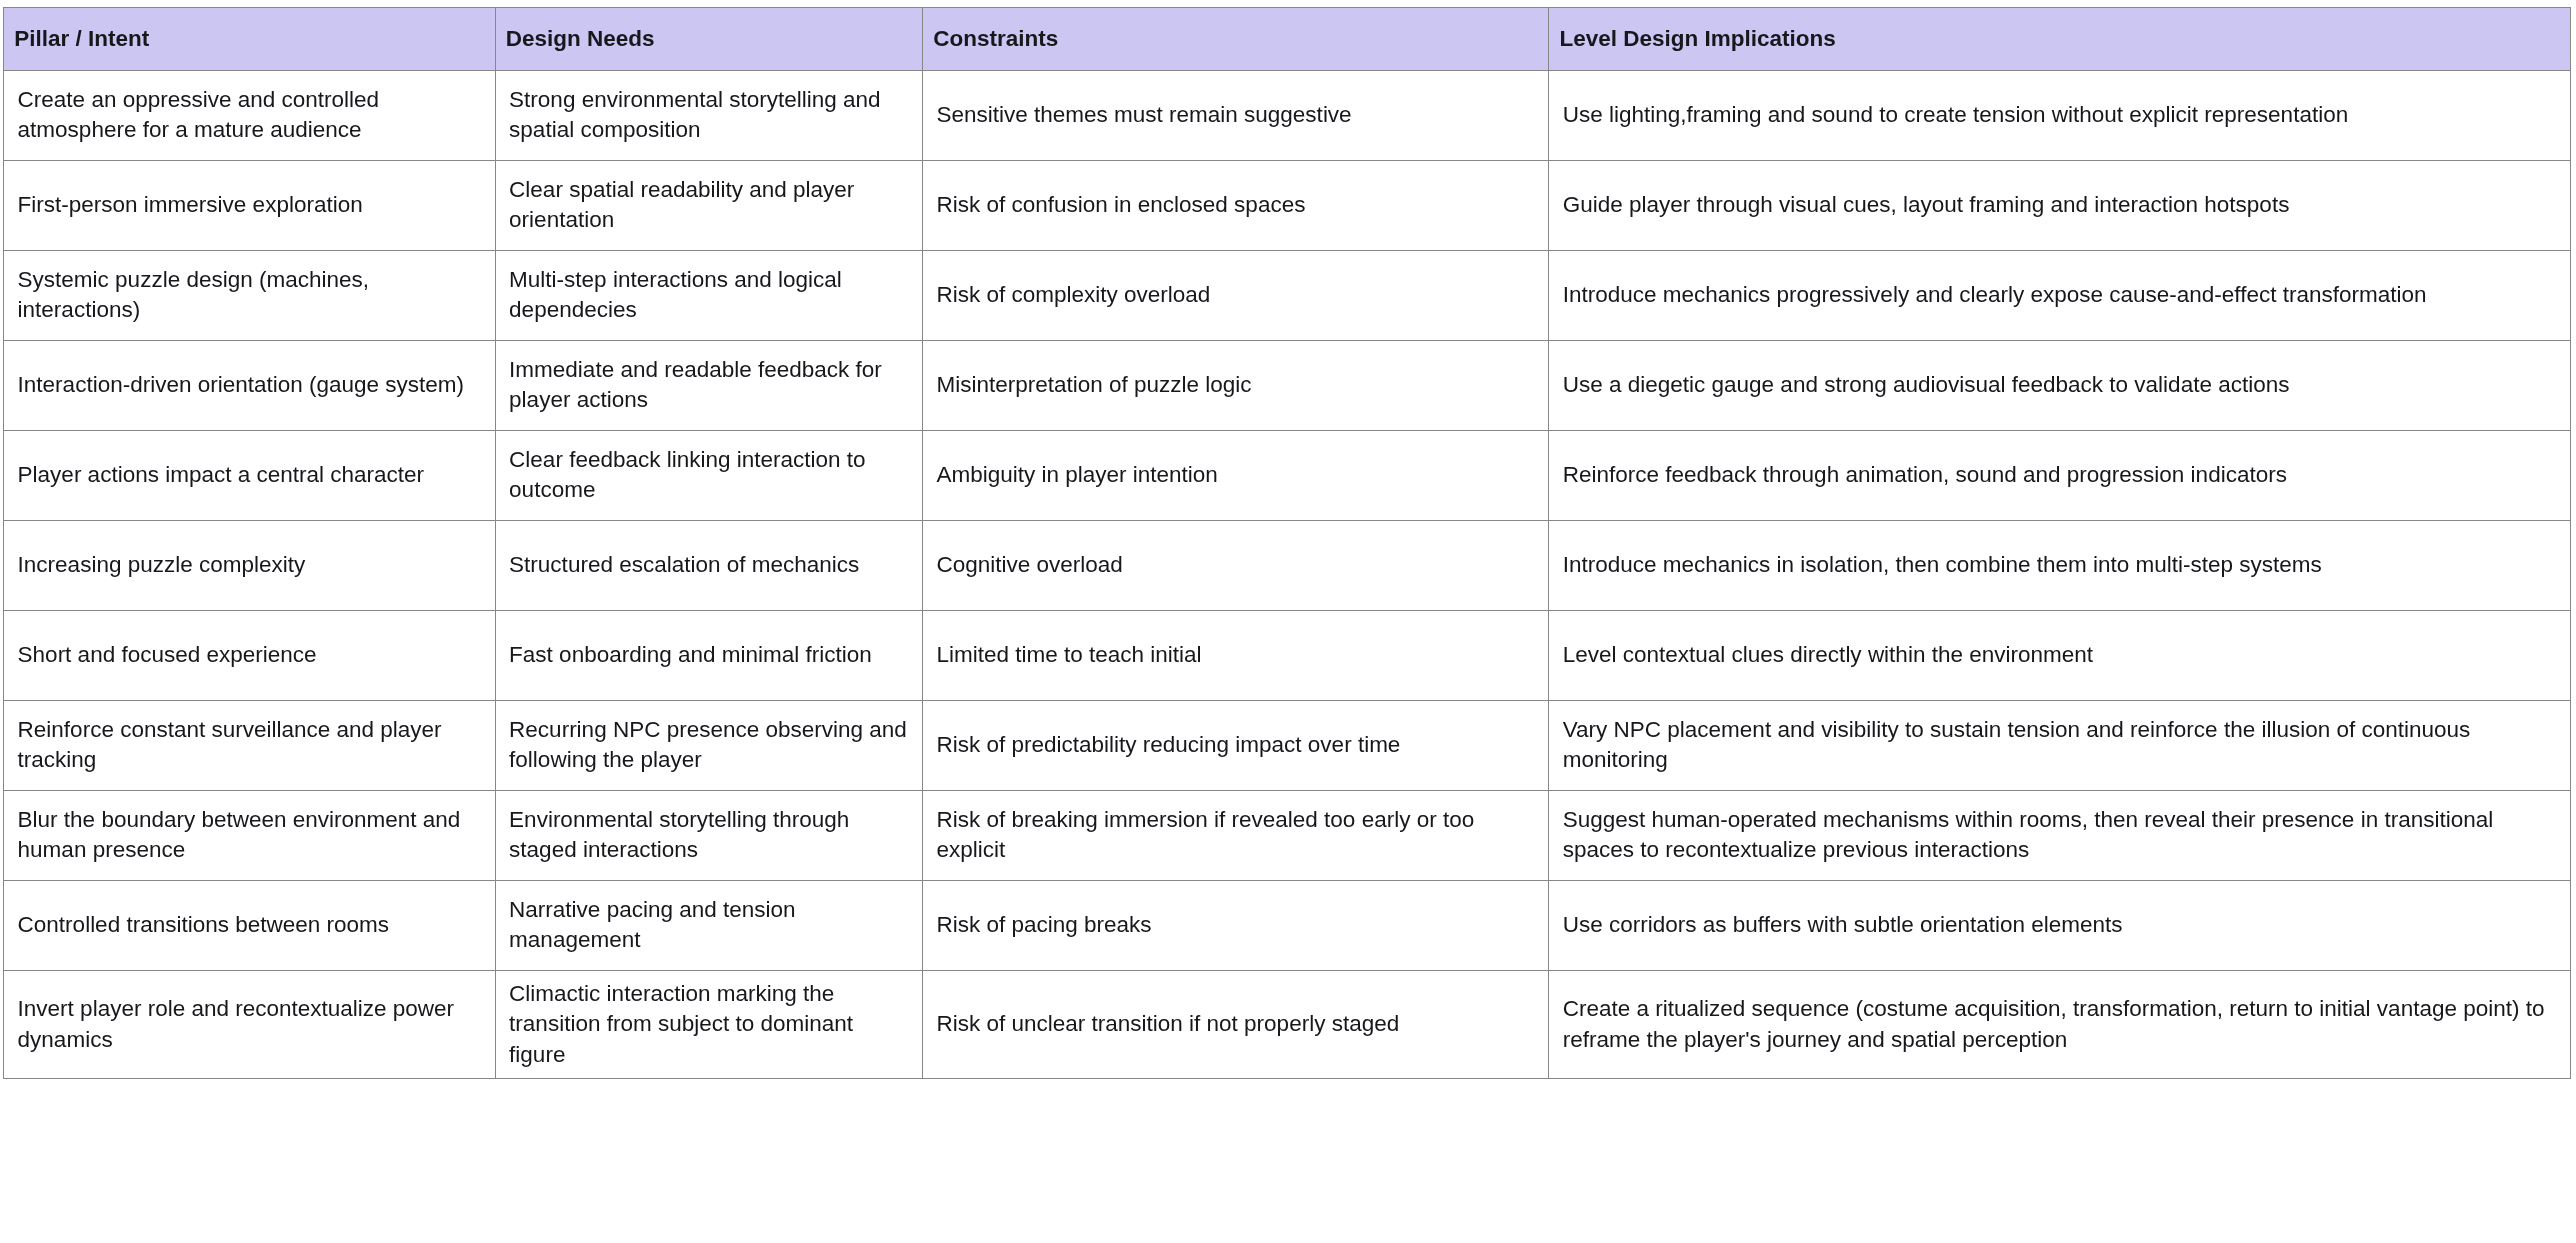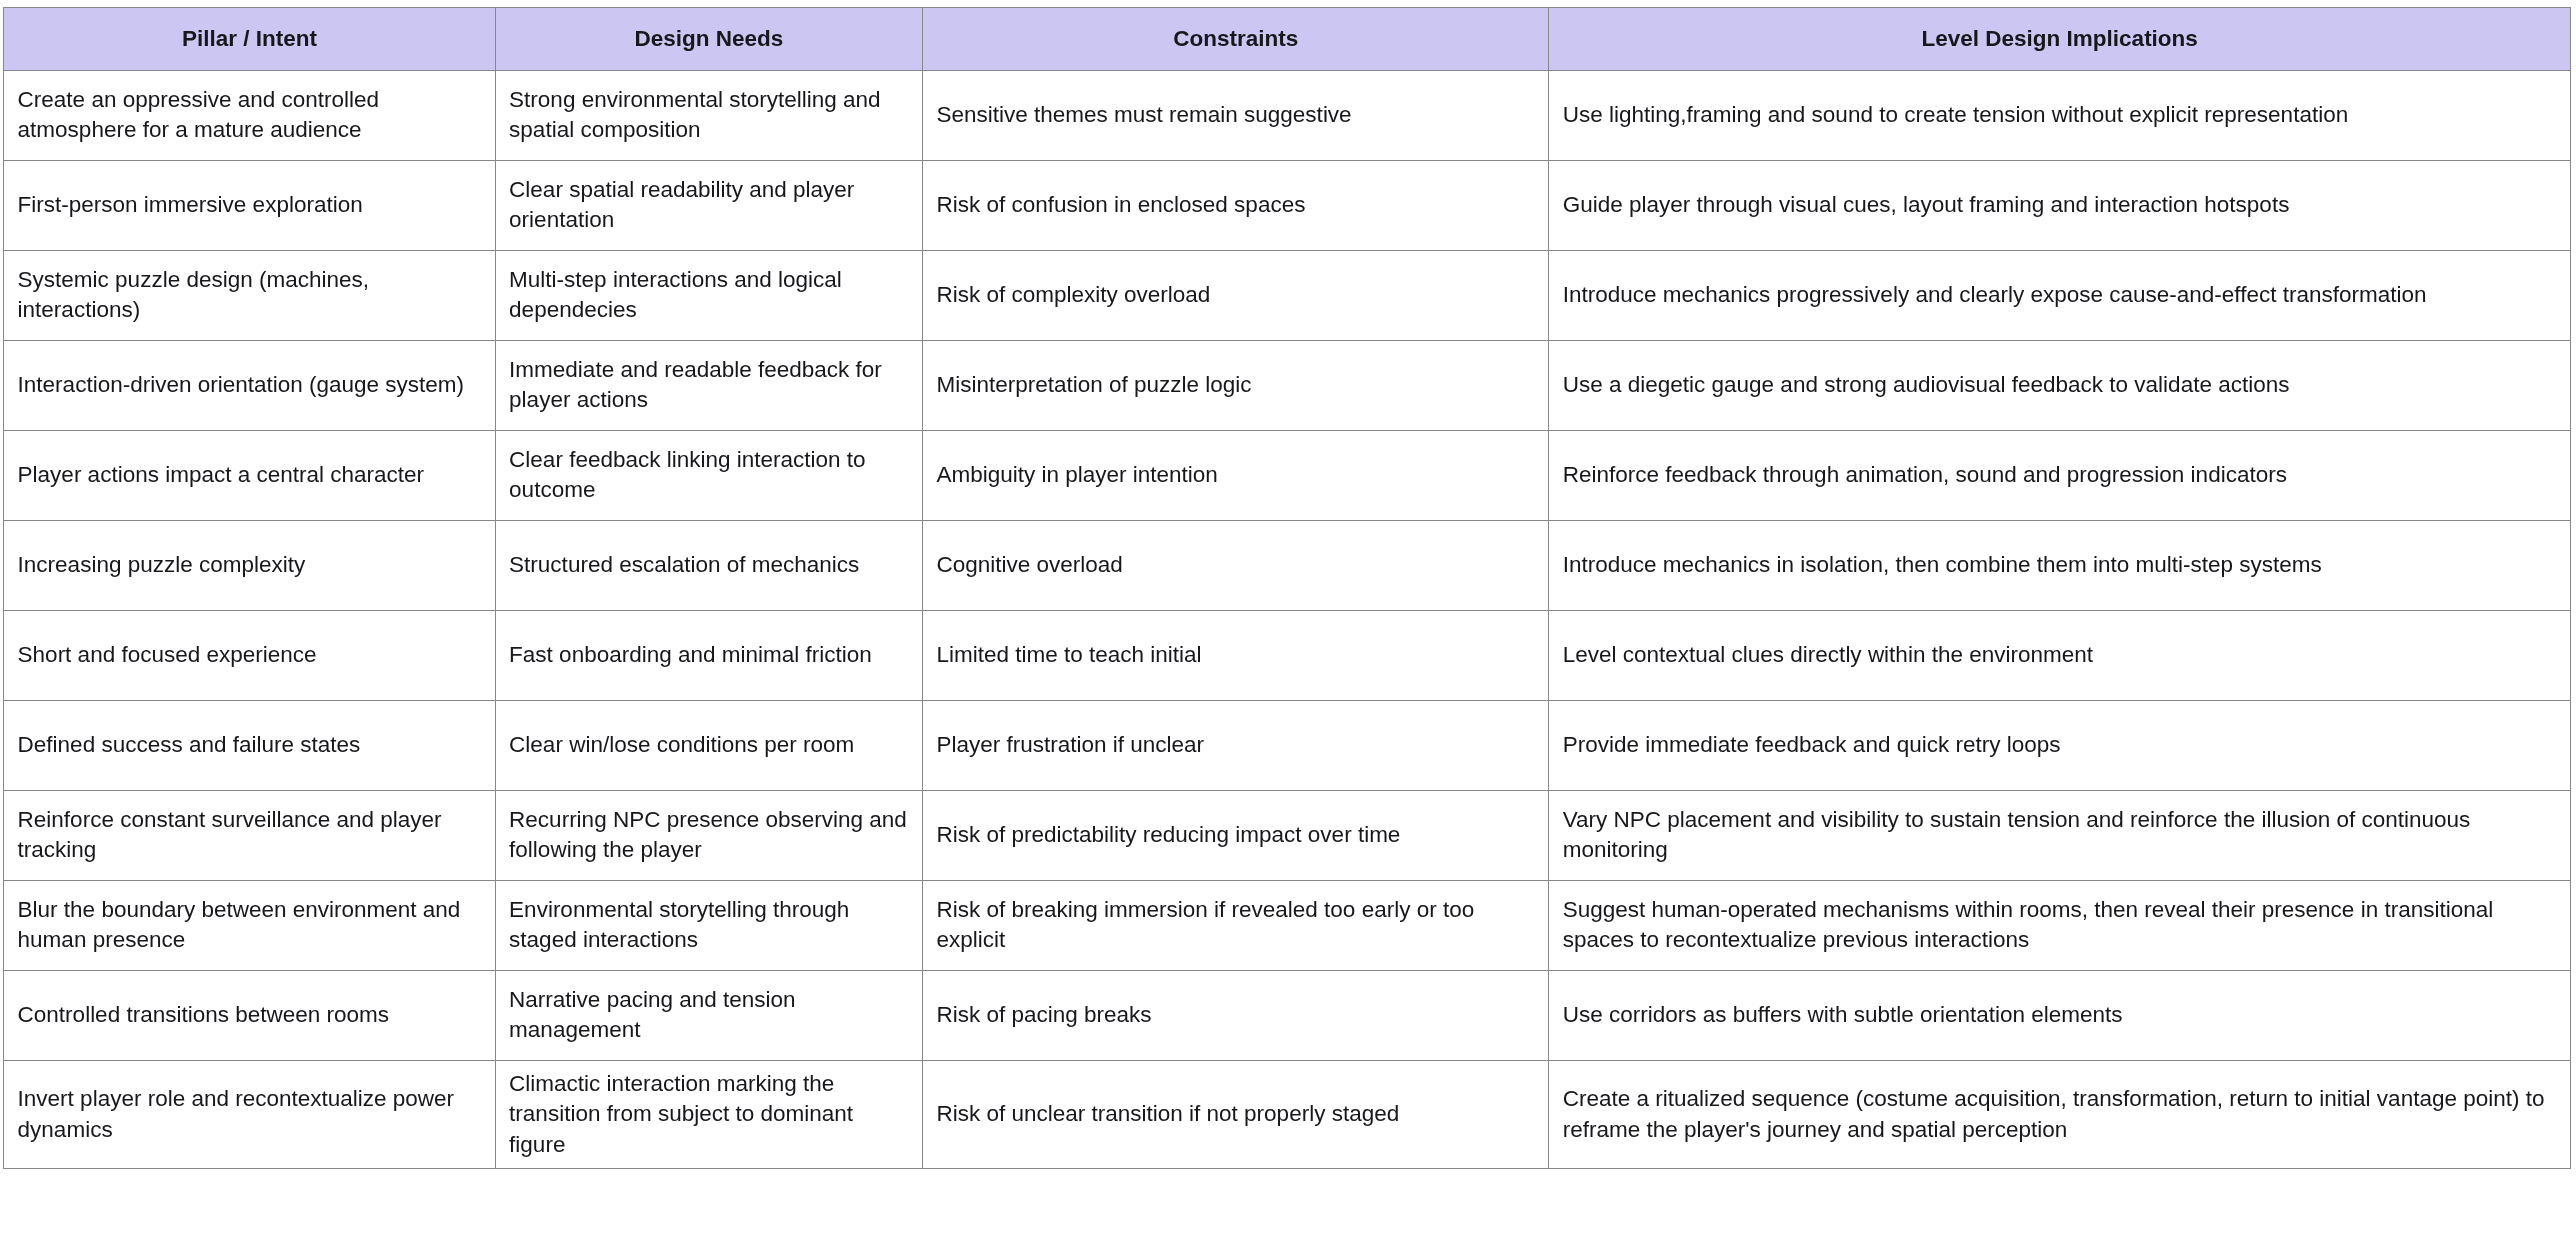--- a/index.html
+++ b/index.html
@@ -35,21 +35,21 @@
   table.design-table th,
   table.design-table td {
     border: 1.7px solid var(--border-color);
     font-size: 22.5px;
     line-height: 1.35;
     overflow: hidden;
   }
   table.design-table th {
     background: var(--header-bg);
     font-weight: bold;
-    text-align: center;
+    text-align: left;
     vertical-align: middle;
     height: 63px;
     padding: 6.7px 10px;
   }
   table.design-table td {
     background: #ffffff;
     text-align: left;
     vertical-align: middle;
     height: 90px;
     padding: 8.3px 15px 8.3px 13.3px;
@@ -111,26 +111,20 @@
           <td>Cognitive overload</td>
           <td>Introduce mechanics in isolation, then combine them into multi-step systems</td>
         </tr>
         <tr>
           <td>Short and focused experience</td>
           <td>Fast onboarding and minimal friction</td>
           <td>Limited time to teach initial</td>
           <td>Level contextual clues directly within the environment</td>
         </tr>
         <tr>
-          <td>Defined success and failure states</td>
-          <td>Clear win/lose conditions per room</td>
-          <td>Player frustration if unclear</td>
-          <td>Provide immediate feedback and quick retry loops</td>
-        </tr>
-        <tr>
           <td>Reinforce constant surveillance and player tracking</td>
           <td>Recurring NPC presence observing and following the player</td>
           <td>Risk of predictability reducing impact over time</td>
           <td>Vary NPC placement and visibility to sustain tension and reinforce the illusion of continuous monitoring</td>
         </tr>
         <tr>
           <td>Blur the boundary between environment and human presence</td>
           <td>Environmental storytelling through staged interactions</td>
           <td>Risk of breaking immersion if revealed too early or too explicit</td>
           <td>Suggest human-operated mechanisms within rooms, then reveal their presence in transitional spaces to recontextualize previous interactions</td>

